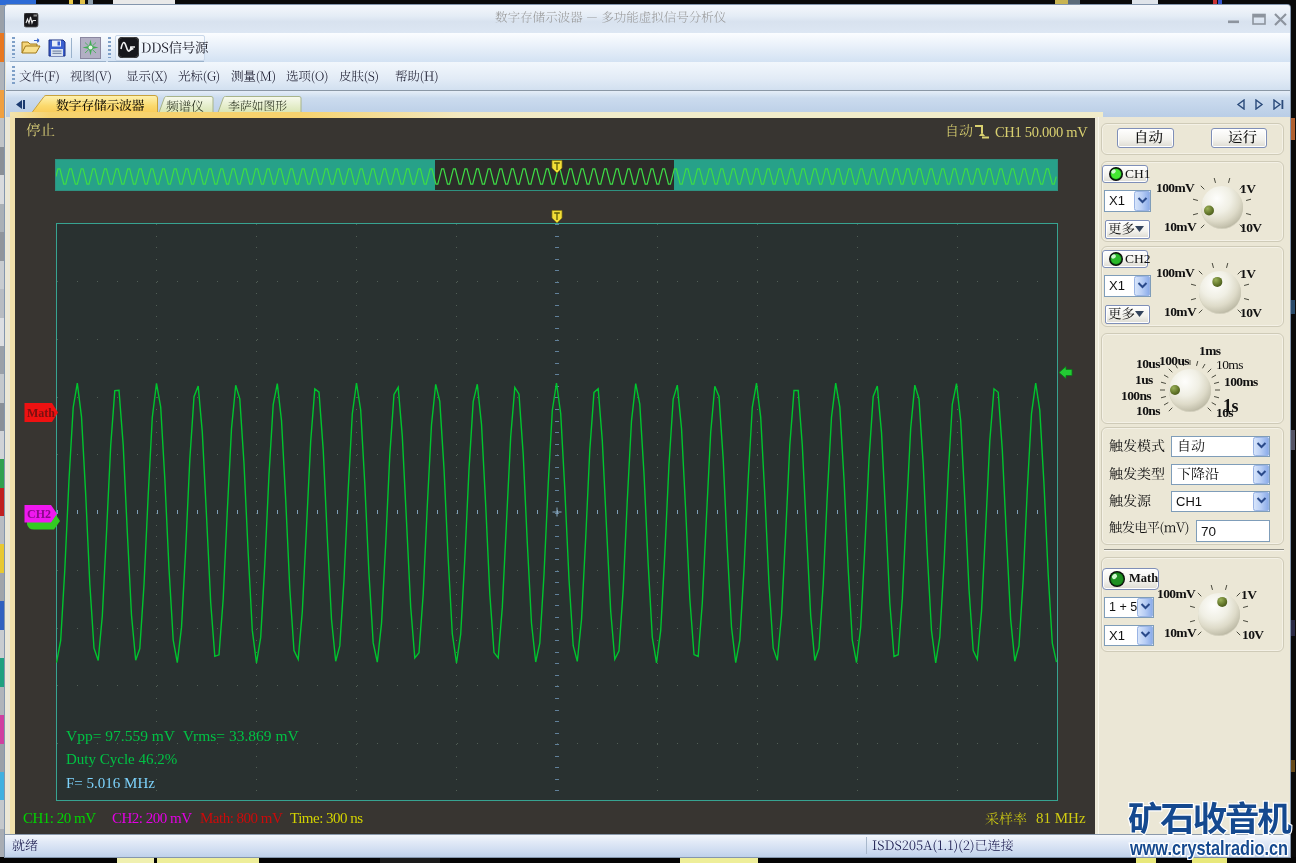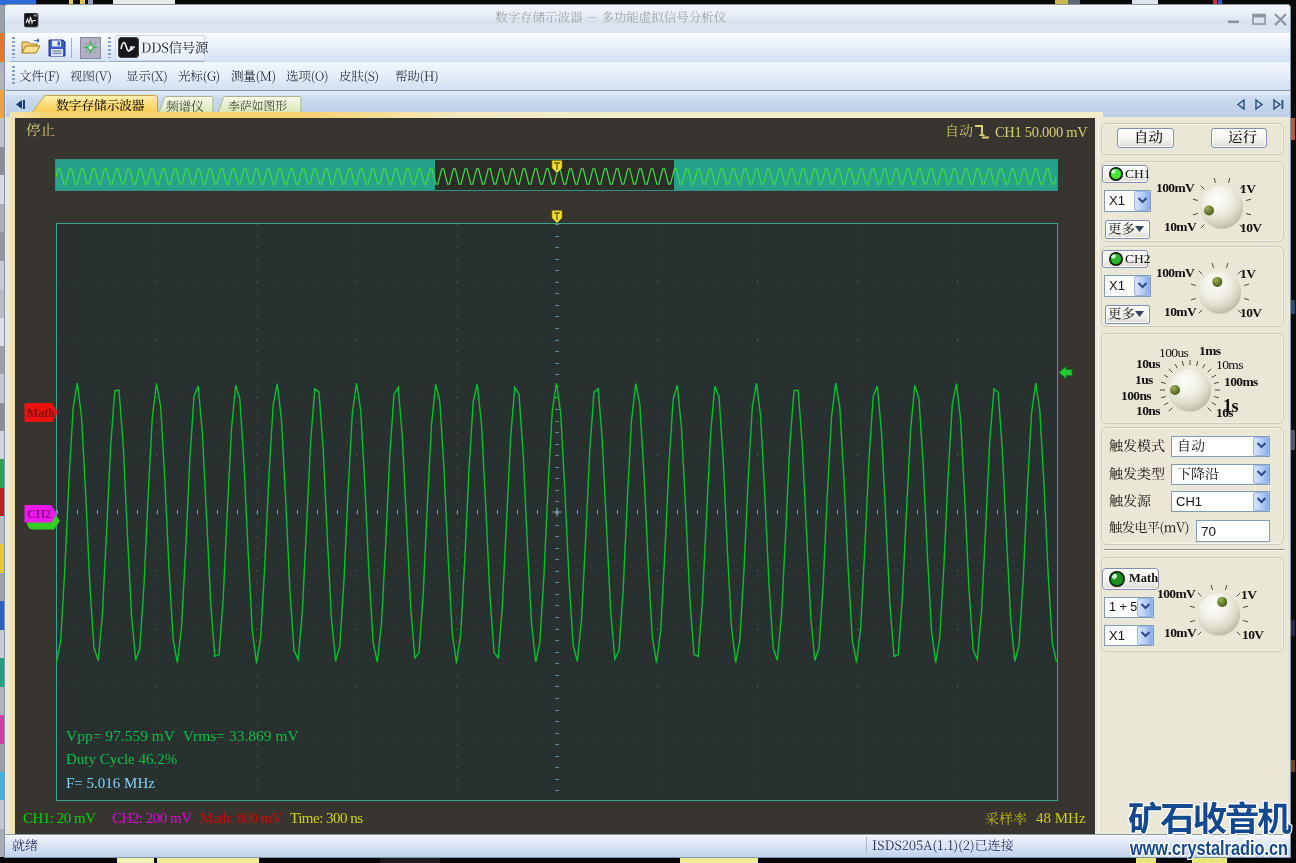--- a/index.html
+++ b/index.html
@@ -223,21 +223,21 @@
 <div class="a serif" style="left:66px;top:727px;color:#00c244;font-size:15.5px">Vpp= 97.559 mV&nbsp;&nbsp;Vrms= 33.869 mV</div>
 <div class="a serif" style="left:66px;top:751px;color:#00c244;font-size:15px">Duty Cycle 46.2%</div>
 <div class="a serif" style="left:66px;top:775px;color:#7dd3fc;font-size:15px">F= 5.016 MHz</div>
 <div class="a serif" style="left:23px;top:810px;color:#00d400;font-size:15px;letter-spacing:-0.5px">CH1: 20 mV</div>
 <div class="a serif" style="left:112px;top:810px;color:#e400e4;font-size:15px;letter-spacing:-0.5px">CH2: 200 mV</div>
 <div class="a serif" style="left:200px;top:810px;color:#cc0a0a;font-size:15px;letter-spacing:-0.5px">Math: 800 mV</div>
 <div class="a serif" style="left:290px;top:810px;color:#d2d200;font-size:15px;letter-spacing:-0.5px">Time: 300 ns</div>
 <svg style="position:absolute;left:984px;top:812px" width="44" height="18" viewBox="0 0 44 18">
     <path transform="translate(1,11.9)" d="M11.2 -11.7C9 -11 4.6 -10.2 1.2 -10L1.2 -9.7C4.8 -9.8 8.8 -10.2 11.5 -10.7C11.9 -10.6 12.1 -10.6 12.3 -10.7ZM2.3 -9.2 2.2 -9.1C2.7 -8.5 3.3 -7.4 3.4 -6.6C4.3 -5.8 5.2 -7.9 2.3 -9.2ZM5.7 -9.7 5.5 -9.6C6 -9 6.5 -8 6.5 -7.2C7.4 -6.4 8.4 -8.4 5.7 -9.7ZM11 -9.8C10.4 -8.5 9.5 -7.1 8.8 -6.4L9 -6.2C9.9 -6.8 11 -7.8 11.8 -8.9C12.1 -8.8 12.3 -8.9 12.3 -9.1ZM6.5 -6.6V-5.1H0.7L0.8 -4.7H5.6C4.5 -2.8 2.7 -1 0.5 0.3L0.7 0.5C3.1 -0.6 5.2 -2.3 6.5 -4.3V1.1H6.7C7 1.1 7.4 0.9 7.4 0.8V-4.7H7.5C8.6 -2.4 10.5 -0.6 12.6 0.4C12.8 -0.1 13.1 -0.4 13.5 -0.4L13.5 -0.6C11.4 -1.2 9.1 -2.8 7.8 -4.7H13C13.2 -4.7 13.3 -4.8 13.3 -4.9C12.8 -5.4 12 -6 12 -6L11.3 -5.1H7.4V-6.1C7.7 -6.1 7.9 -6.2 7.9 -6.4Z M20.4 -11.7 20.3 -11.6C20.8 -11 21.4 -10 21.5 -9.2C22.5 -8.5 23.3 -10.4 20.4 -11.7ZM18.8 -9.3 18.1 -8.5H17.6V-11.2C18 -11.3 18.1 -11.4 18.1 -11.6L16.8 -11.7V-8.5H14.7L14.8 -8.1H16.5C16.1 -5.9 15.4 -3.8 14.2 -2.1L14.4 -1.9C15.4 -3 16.2 -4.2 16.8 -5.6V1.1H17C17.3 1.1 17.6 0.9 17.6 0.7V-6.5C18.1 -5.9 18.6 -5.1 18.8 -4.5C19.7 -3.8 20.4 -5.6 17.6 -6.8V-8.1H19.5C19.7 -8.1 19.9 -8.1 19.9 -8.3C19.5 -8.7 18.8 -9.3 18.8 -9.3ZM26 -9.6 25.4 -8.8H24.1C24.7 -9.5 25.4 -10.4 25.8 -11C26.1 -10.9 26.3 -11 26.3 -11.2L24.9 -11.7C24.6 -10.9 24.1 -9.7 23.7 -8.8H19.9L20 -8.4H22.7V-6.1H20.2L20.3 -5.7H22.7V-3H19.2L19.3 -2.6H22.7V1.1H22.9C23.3 1.1 23.6 0.9 23.6 0.8V-2.6H27.2C27.4 -2.6 27.6 -2.7 27.6 -2.8C27.1 -3.3 26.4 -3.8 26.4 -3.8L25.8 -3H23.6V-5.7H26.4C26.6 -5.7 26.8 -5.7 26.8 -5.9C26.3 -6.3 25.6 -6.9 25.6 -6.9L25 -6.1H23.6V-8.4H26.8C27 -8.4 27.1 -8.5 27.2 -8.6C26.8 -9 26 -9.6 26 -9.6Z M40.6 -8.4 39.4 -9.2C38.9 -8.3 38.2 -7.5 37.7 -7L37.8 -6.8C38.5 -7.1 39.4 -7.7 40.1 -8.3C40.3 -8.2 40.5 -8.3 40.6 -8.4ZM29.6 -8.9 29.5 -8.8C30.1 -8.3 30.8 -7.4 31 -6.6C31.9 -5.9 32.6 -7.9 29.6 -8.9ZM37.5 -6.5 37.4 -6.3C38.4 -5.8 39.7 -4.7 40.3 -3.9C41.3 -3.4 41.5 -5.6 37.5 -6.5ZM28.8 -4.5 29.5 -3.5C29.7 -3.6 29.7 -3.7 29.8 -3.9C31.1 -4.9 32.2 -5.7 32.9 -6.3L32.8 -6.5C31.2 -5.6 29.5 -4.8 28.8 -4.5ZM34 -11.9 33.8 -11.8C34.3 -11.4 34.8 -10.6 34.8 -10L34.9 -10H28.9L29.1 -9.6H34.4C34 -9 33.2 -8 32.5 -7.6C32.5 -7.6 32.3 -7.5 32.3 -7.5L32.8 -6.6C32.9 -6.6 32.9 -6.7 33 -6.8C33.8 -6.9 34.6 -7.1 35.2 -7.2C34.4 -6.3 33.3 -5.4 32.5 -4.9C32.3 -4.9 32.1 -4.8 32.1 -4.8L32.6 -3.8C32.6 -3.9 32.7 -3.9 32.8 -4C34.3 -4.3 35.8 -4.6 36.8 -4.8C36.9 -4.5 37 -4.2 37.1 -3.9C38 -3.1 38.9 -5.1 36 -6.3L35.8 -6.2C36.1 -5.9 36.4 -5.5 36.6 -5.1C35.3 -5 34 -4.9 33.1 -4.8C34.6 -5.7 36.2 -6.9 37.1 -7.8C37.4 -7.7 37.6 -7.8 37.6 -8L36.6 -8.6C36.3 -8.3 36 -8 35.6 -7.6C34.8 -7.5 33.9 -7.5 33.2 -7.5C33.9 -8 34.6 -8.5 35.1 -8.9C35.4 -8.9 35.6 -9 35.6 -9.1L34.7 -9.6H40.7C40.9 -9.6 41 -9.7 41.1 -9.8C40.6 -10.3 39.8 -10.9 39.8 -10.9L39.1 -10H35.5C35.9 -10.3 35.8 -11.4 34 -11.9ZM40.1 -3.4 39.4 -2.5H35.4V-3.5C35.8 -3.6 35.9 -3.7 35.9 -3.9L34.5 -4V-2.5H28.6L28.7 -2.1H34.5V1.1H34.7C35 1.1 35.4 0.9 35.4 0.8V-2.1H41C41.2 -2.1 41.4 -2.2 41.4 -2.4C40.9 -2.8 40.1 -3.4 40.1 -3.4Z" fill="#cfcb12"></path>
   </svg>
-<div class="a serif" style="left:1036px;top:810px;color:#cfcb12;font-size:15px">48 MHz</div>
+<div class="a serif" style="left:1036px;top:810px;color:#cfcb12;font-size:15px">81 MHz</div>
 <div class="a" style="left:1098px;top:117px;width:192px;height:717px;background:#ebe7d6;border-left:1px solid #f8f5ea"></div>
 <div class="a" style="left:1101px;top:123px;width:183px;height:32px;border:1px solid #cfcbb8;border-radius:6px;box-shadow:inset 0 0 0 1px #f4f1e6"></div>
 <div class="a" style="left:1117px;top:128px;width:57px;height:20px;background:linear-gradient(180deg,#ffffff,#f2f1ec 60%,#dddbd2);border:1px solid #7f8fb8;border-radius:3px;box-shadow:inset 0 0 0 1px #fff"></div>
 <svg style="position:absolute;left:1133px;top:130px" width="31" height="18" viewBox="0 0 31 18">
     <path transform="translate(1,12.3)" d="M10.6 -9.3V-6.7H4V-9.3ZM6.5 -12.2C6.4 -11.5 6.2 -10.5 6 -9.7H4.1L2.8 -10.3V1.1H3C3.6 1.1 4 0.9 4 0.7V0.1H10.6V1.1H10.8C11.2 1.1 11.8 0.8 11.8 0.7V-9.1C12.2 -9.1 12.4 -9.3 12.5 -9.4L11.1 -10.4L10.5 -9.7H6.5C7.1 -10.3 7.6 -11 7.9 -11.5C8.2 -11.5 8.4 -11.7 8.5 -11.9ZM4 -6.2H10.6V-3.5H4ZM4 -3.1H10.6V-0.3H4Z M19.9 -11.4 19.2 -10.5H15.7L15.8 -10H20.9C21.1 -10 21.2 -10.1 21.2 -10.3C20.7 -10.7 19.9 -11.4 19.9 -11.4ZM20.7 -8.2 20 -7.2H15L15.1 -6.8H17.5C17.2 -5.6 16.3 -3.2 15.6 -2.3C15.4 -2.2 15.1 -2.1 15.1 -2.1L15.8 -0.5C15.9 -0.5 16.1 -0.6 16.2 -0.8C17.7 -1.3 19.1 -1.8 20.1 -2.1C20.1 -1.8 20.2 -1.5 20.1 -1.2C21.2 -0.1 22.4 -2.7 19.3 -5L19.1 -5C19.5 -4.3 19.8 -3.4 20 -2.5C18.5 -2.3 17 -2.1 16 -2C17 -3.1 18.1 -4.8 18.7 -6C19.1 -6 19.2 -6.1 19.3 -6.3L17.6 -6.8H21.6C21.8 -6.8 22 -6.9 22 -7.1C21.5 -7.5 20.7 -8.2 20.7 -8.2ZM25.1 -12 23.4 -12.2C23.4 -11 23.4 -9.8 23.4 -8.8H21L21.2 -8.3H23.4C23.3 -4.5 22.7 -1.3 19.5 1L19.7 1.3C23.7 -1 24.4 -4.3 24.5 -8.3H26.8C26.7 -3.6 26.5 -0.9 26 -0.4C25.9 -0.3 25.7 -0.3 25.5 -0.3C25.2 -0.3 24.4 -0.3 23.8 -0.4L23.8 -0.1C24.3 -0 24.8 0.1 25 0.3C25.2 0.5 25.2 0.8 25.2 1.1C25.9 1.1 26.4 0.9 26.9 0.4C27.6 -0.3 27.8 -2.8 27.9 -8.2C28.2 -8.2 28.4 -8.3 28.5 -8.4L27.3 -9.5L26.6 -8.8H24.5L24.6 -11.6C24.9 -11.7 25.1 -11.8 25.1 -12Z" fill="#111"></path>
   </svg>
 <div class="a" style="left:1211px;top:128px;width:56px;height:20px;background:linear-gradient(180deg,#ffffff,#f2f1ec 60%,#dddbd2);border:1px solid #7f8fb8;border-radius:3px;box-shadow:inset 0 0 0 1px #fff"></div>
 <svg style="position:absolute;left:1227px;top:130px" width="31" height="18" viewBox="0 0 31 18">
     <path transform="translate(1,12.3)" d="M11.5 -11.9 10.7 -10.9H5.7L5.8 -10.5H12.5C12.7 -10.5 12.8 -10.6 12.9 -10.7C12.3 -11.2 11.5 -11.9 11.5 -11.9ZM1.3 -11.9 1.2 -11.8C1.8 -11 2.5 -9.8 2.7 -8.8C3.9 -7.9 4.8 -10.4 1.3 -11.9ZM12.5 -8.8 11.7 -7.8H4.6L4.7 -7.4H8.2C7.7 -6.1 6.4 -4 5.4 -3.1C5.2 -3 4.9 -2.9 4.9 -2.9L5.4 -1.5C5.6 -1.5 5.7 -1.6 5.8 -1.8C8.4 -2.3 10.6 -2.8 12 -3.1C12.3 -2.6 12.5 -2.1 12.6 -1.6C13.9 -0.6 14.8 -3.5 10.5 -5.8L10.4 -5.7C10.9 -5.1 11.4 -4.2 11.9 -3.4C9.6 -3.2 7.4 -3 6 -2.9C7.2 -3.9 8.6 -5.4 9.4 -6.5C9.6 -6.5 9.8 -6.6 9.9 -6.7L8.6 -7.4H13.5C13.7 -7.4 13.9 -7.5 13.9 -7.6C13.4 -8.1 12.5 -8.8 12.5 -8.8ZM2.5 -1.6C2 -1.2 1.2 -0.6 0.6 -0.2L1.5 1C1.6 0.9 1.7 0.8 1.6 0.7C2 0 2.7 -0.9 3 -1.4C3.2 -1.6 3.3 -1.6 3.5 -1.4C4.8 0.2 6.2 0.8 9 0.8C10.5 0.8 11.9 0.8 13.2 0.8C13.2 0.3 13.5 -0.1 14 -0.2V-0.4C12.3 -0.3 10.9 -0.3 9.3 -0.3C6.6 -0.3 5 -0.6 3.7 -1.8L3.6 -1.9V-6.5C4 -6.6 4.2 -6.7 4.3 -6.8L2.9 -7.9L2.3 -7.1H0.7L0.8 -6.7H2.5Z M18.6 -12.2C17.9 -11 16.5 -9.2 15.2 -8.1L15.3 -7.9C17 -8.8 18.6 -10.1 19.5 -11.2C19.9 -11.1 20 -11.1 20.1 -11.3ZM20.8 -10.8 20.9 -10.4H27.6C27.8 -10.4 27.9 -10.5 28 -10.6C27.5 -11.1 26.6 -11.8 26.6 -11.8L25.9 -10.8ZM18.7 -9.2C18 -7.6 16.4 -5.4 14.9 -3.9L15 -3.8C15.8 -4.3 16.6 -4.9 17.3 -5.5V1.2H17.5C18 1.2 18.5 0.9 18.5 0.8V-6.2C18.7 -6.2 18.9 -6.3 18.9 -6.5L18.4 -6.6C18.9 -7.2 19.4 -7.7 19.7 -8.1C20.1 -8.1 20.2 -8.2 20.3 -8.3ZM20 -7.5 20.1 -7.1H24.7V-0.6C24.7 -0.4 24.6 -0.3 24.3 -0.3C23.9 -0.3 21.8 -0.4 21.8 -0.4V-0.2C22.7 -0.1 23.2 0.1 23.5 0.2C23.7 0.4 23.9 0.7 23.9 1.1C25.6 1 25.9 0.3 25.9 -0.6V-7.1H28.2C28.4 -7.1 28.5 -7.1 28.6 -7.3C28.1 -7.8 27.2 -8.4 27.2 -8.4L26.5 -7.5Z" fill="#111"></path>
   </svg>
@@ -405,21 +405,21 @@
     <circle cx="35" cy="35" r="21" fill="url(#kb1190_390)"></circle>
     <defs>
       <radialGradient id="kd1190_390" cx="0.35" cy="0.3" r="0.8">
 <stop offset="0" stop-color="#9ab058"></stop>
         <stop offset="0.7" stop-color="#5d7026"></stop>
         <stop offset="1" stop-color="#46541c"></stop>
       </radialGradient>
     </defs>
     <circle cx="20.0" cy="35.0" r="5" fill="url(#kd1190_390)"></circle>
   </svg>
-<div class="a serif" style="left:1159px;top:345px;font-size:13.5px;font-weight:normal;letter-spacing:-0.6px;color:#111">100us</div>
+<div class="a serif" style="left:1159px;top:353px;font-size:13.5px;font-weight:bold;letter-spacing:-0.6px;color:#111">100us</div>
 <div class="a serif" style="left:1199px;top:343px;font-size:13.5px;font-weight:bold;letter-spacing:-0.6px;color:#111">1ms</div>
 <div class="a serif" style="left:1136px;top:356px;font-size:13.5px;font-weight:bold;letter-spacing:-0.6px;color:#111">10us</div>
 <div class="a serif" style="left:1216px;top:357px;font-size:13.5px;font-weight:normal;letter-spacing:-0.6px;color:#111">10ms</div>
 <div class="a serif" style="left:1135px;top:372px;font-size:13.5px;font-weight:bold;letter-spacing:-0.6px;color:#111">1us</div>
 <div class="a serif" style="left:1224px;top:374px;font-size:13.5px;font-weight:bold;letter-spacing:-0.6px;color:#111">100ms</div>
 <div class="a serif" style="left:1121px;top:388px;font-size:13.5px;font-weight:bold;letter-spacing:-0.6px;color:#111">100ns</div>
 <div class="a serif" style="left:1223px;top:396px;font-size:18px;font-weight:bold;letter-spacing:-0.6px;color:#111">1s</div>
 <div class="a serif" style="left:1136px;top:403px;font-size:13.5px;font-weight:bold;letter-spacing:-0.6px;color:#111">10ns</div>
 <div class="a serif" style="left:1216px;top:405px;font-size:13.5px;font-weight:bold;letter-spacing:-0.6px;color:#111">10s</div>
 <div class="a" style="left:1101px;top:427px;width:183px;height:118px;border:1px solid #cfcbb8;border-radius:6px;box-shadow:inset 0 0 0 1px #f4f1e6"></div>

